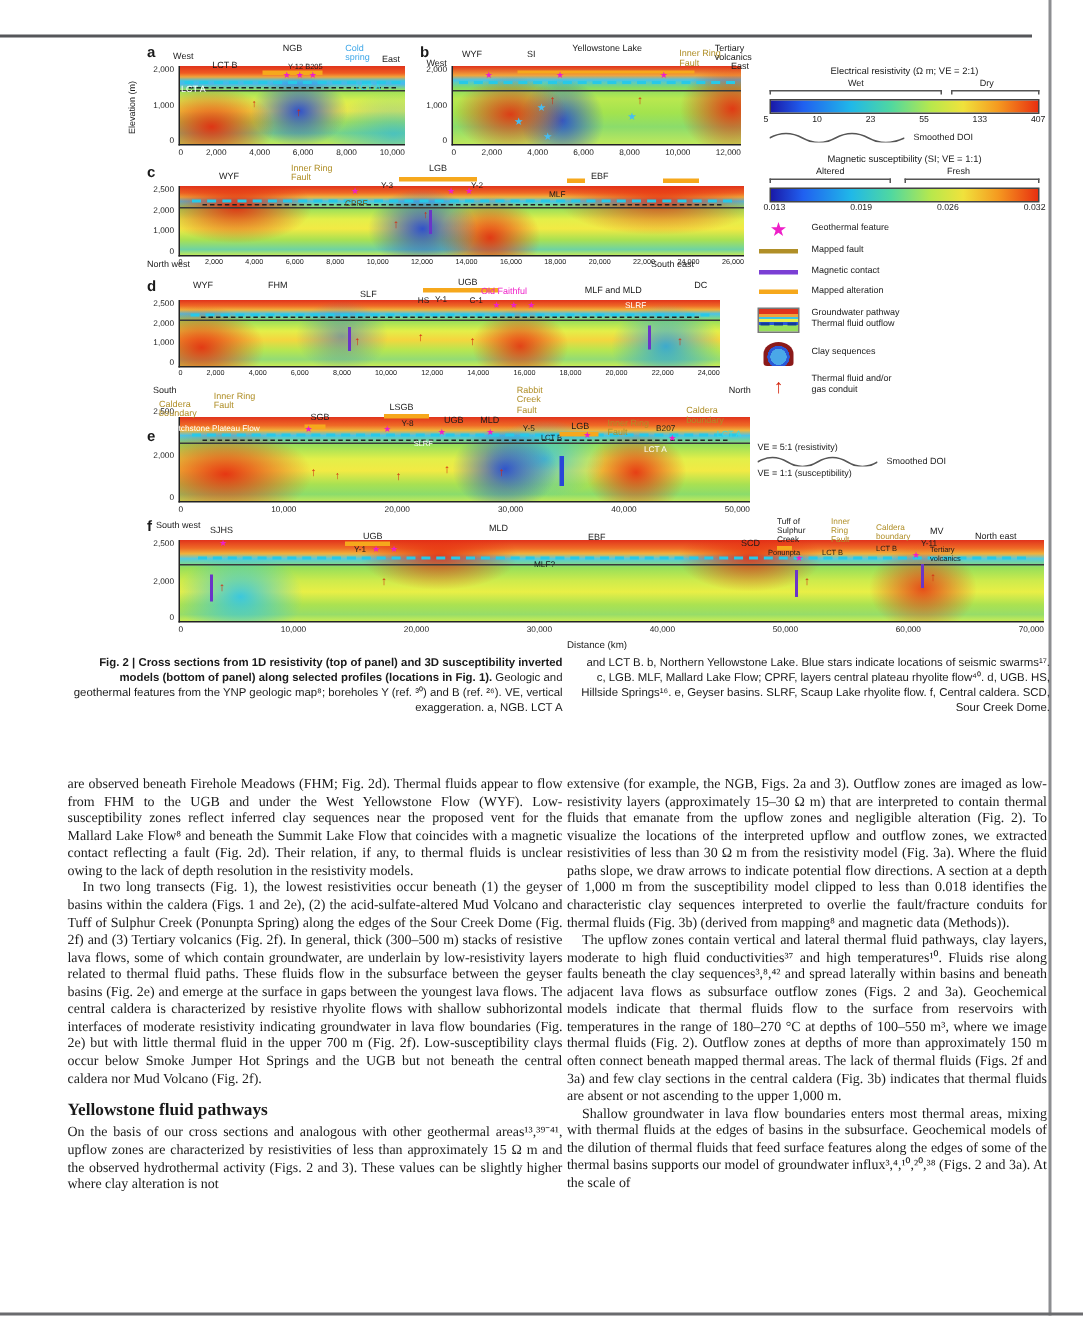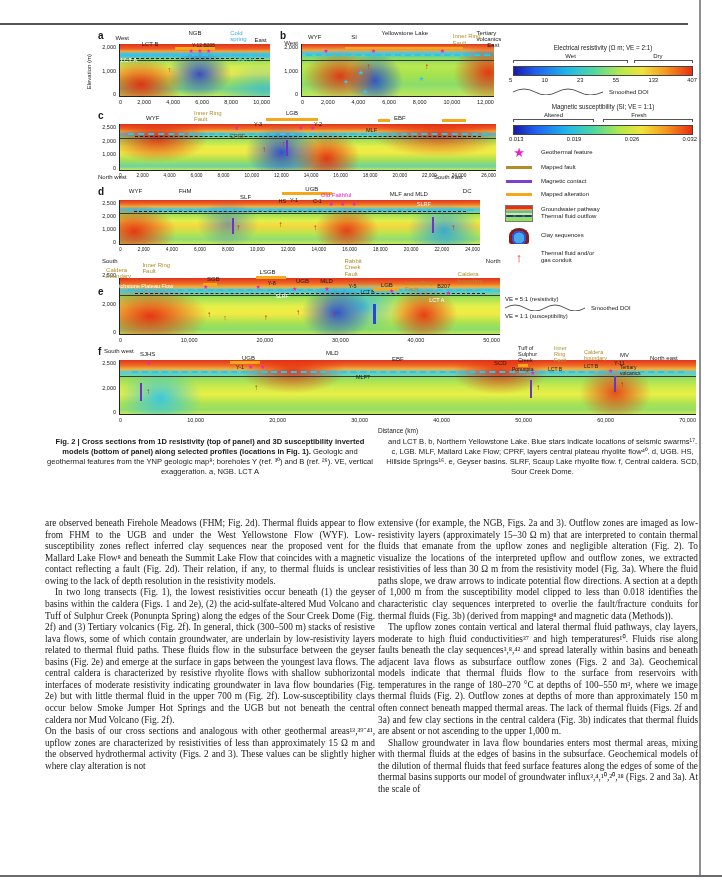--- a/index.html
+++ b/index.html
@@ -82,21 +82,21 @@
   .pathway-swatch{width:26px;height:15px;border:1px solid #777;background:
      linear-gradient(180deg,#e0331c 0 22%,#f0a43c 22% 34%,#3fc4e4 34% 46%,#e8ef4c 46% 60%,#2a58d8 60% 72%,#96df5a 72% 100%);position:relative;}
   .pathway-swatch:after{content:"";position:absolute;left:5%;right:5%;top:60%;border-top:2px dashed #123a9a;}
   .clay-swatch{width:20px;height:16px;border-radius:50% 50% 12% 12%;background:radial-gradient(circle at 50% 62%,#4aa8e8 0 38%,#2a58d8 39% 52%,#8b1a1a 53% 100%);}
   .ve-note{position:absolute;left:505px;top:268px;width:190px;font-size:6px;}
   .ve-note .doi-row{margin:2px 0 2px 0;}
 
   
   .caption{position:absolute;left:0;top:437px;width:722px;font-family:"Liberation Sans",sans-serif;font-size:7.6px;line-height:1.32;}
   .cap-col{position:absolute;top:0;}
-  .cap-col p{margin:0;text-align:center;}
+  .cap-col p{margin:0;text-align:right;}
   .bodytext{position:absolute;left:0;top:516px;width:722px;font-family:"Liberation Serif",serif;font-size:9.3px;line-height:1.245;}
   .bcol{position:absolute;top:2px;overflow:hidden;}
   .bcol p{margin:0;text-align:justify;}
   .bcol p.indent{text-indent:10px;}
   .bcol h2{font-size:11.5px;margin:7px 0 3px 0;font-family:"Liberation Serif",serif;}
 </style>
 </head>
 <body>
 
 <div class="rule top-rule"></div>
@@ -530,20 +530,21 @@
   </div>
   <div class="cap-col" style="left:385px;width:315px">
     <p><span>and LCT B. b, Northern Yellowstone Lake. Blue stars indicate locations of seismic swarms¹⁷. c, LGB. MLF, Mallard Lake Flow; CPRF, layers central plateau rhyolite flow⁴⁰. d, UGB. HS, Hillside Springs¹⁶. e, Geyser basins. SLRF, Scaup Lake rhyolite flow. f, Central caldera. SCD, Sour Creek Dome.</span></p>
   </div>
 </div>
 
 <div class="bodytext">
   <div class="bcol" style="left:45px;width:330px;height:359px">
     <p>are observed beneath Firehole Meadows (FHM; Fig. 2d). Thermal fluids appear to flow from FHM to the UGB and under the West Yellowstone Flow (WYF). Low-susceptibility zones reflect inferred clay sequences near the proposed vent for the Mallard Lake Flow⁸ and beneath the Summit Lake Flow that coincides with a magnetic contact reflecting a fault (Fig. 2d). Their relation, if any, to thermal fluids is unclear owing to the lack of depth resolution in the resistivity models.</p>
     <p class="indent">In two long transects (Fig. 1), the lowest resistivities occur beneath (1) the geyser basins within the caldera (Figs. 1 and 2e), (2) the acid-sulfate-altered Mud Volcano and Tuff of Sulphur Creek (Ponunpta Spring) along the edges of the Sour Creek Dome (Fig. 2f) and (3) Tertiary volcanics (Fig. 2f). In general, thick (300–500 m) stacks of resistive lava flows, some of which contain groundwater, are underlain by low-resistivity layers related to thermal fluid paths. These fluids flow in the subsurface between the geyser basins (Fig. 2e) and emerge at the surface in gaps between the youngest lava flows. The central caldera is characterized by resistive rhyolite flows with shallow subhorizontal interfaces of moderate resistivity indicating groundwater in lava flow boundaries (Fig. 2e) but with little thermal fluid in the upper 700 m (Fig. 2f). Low-susceptibility clays occur below Smoke Jumper Hot Springs and the UGB but not beneath the central caldera nor Mud Volcano (Fig. 2f).</p>
+    <h2>Yellowstone fluid pathways</h2>
     <p>On the basis of our cross sections and analogous with other geothermal areas¹³,³⁹⁻⁴¹, upflow zones are characterized by resistivities of less than approximately 15 Ω m and the observed hydrothermal activity (Figs. 2 and 3). These values can be slightly higher where clay alteration is not</p>
   </div>
   <div class="bcol" style="left:378px;width:320px;height:359px">
     <p>extensive (for example, the NGB, Figs. 2a and 3). Outflow zones are imaged as low-resistivity layers (approximately 15–30 Ω m) that are interpreted to contain thermal fluids that emanate from the upflow zones and negligible alteration (Fig. 2). To visualize the locations of the interpreted upflow and outflow zones, we extracted resistivities of less than 30 Ω m from the resistivity model (Fig. 3a). Where the fluid paths slope, we draw arrows to indicate potential flow directions. A section at a depth of 1,000 m from the susceptibility model clipped to less than 0.018 identifies the characteristic clay sequences interpreted to overlie the fault/fracture conduits for thermal fluids (Fig. 3b) (derived from mapping⁸ and magnetic data (Methods)).</p>
     <p class="indent">The upflow zones contain vertical and lateral thermal fluid pathways, clay layers, moderate to high fluid conductivities³⁷ and high temperatures¹⁰. Fluids rise along faults beneath the clay sequences³,⁸,⁴² and spread laterally within basins and beneath adjacent lava flows as subsurface outflow zones (Figs. 2 and 3a). Geochemical models indicate that thermal fluids flow to the surface from reservoirs with temperatures in the range of 180–270 °C at depths of 100–550 m³, where we image thermal fluids (Fig. 2). Outflow zones at depths of more than approximately 150 m often connect beneath mapped thermal areas. The lack of thermal fluids (Figs. 2f and 3a) and few clay sections in the central caldera (Fig. 3b) indicates that thermal fluids are absent or not ascending to the upper 1,000 m.</p>
     <p class="indent">Shallow groundwater in lava flow boundaries enters most thermal areas, mixing with thermal fluids at the edges of basins in the subsurface. Geochemical models of the dilution of thermal fluids that feed surface features along the edges of some of the thermal basins supports our model of groundwater influx³,⁴,¹⁰,²⁰,³⁸ (Figs. 2 and 3a). At the scale of</p>
   </div>
 </div>
 
 </body></html>

